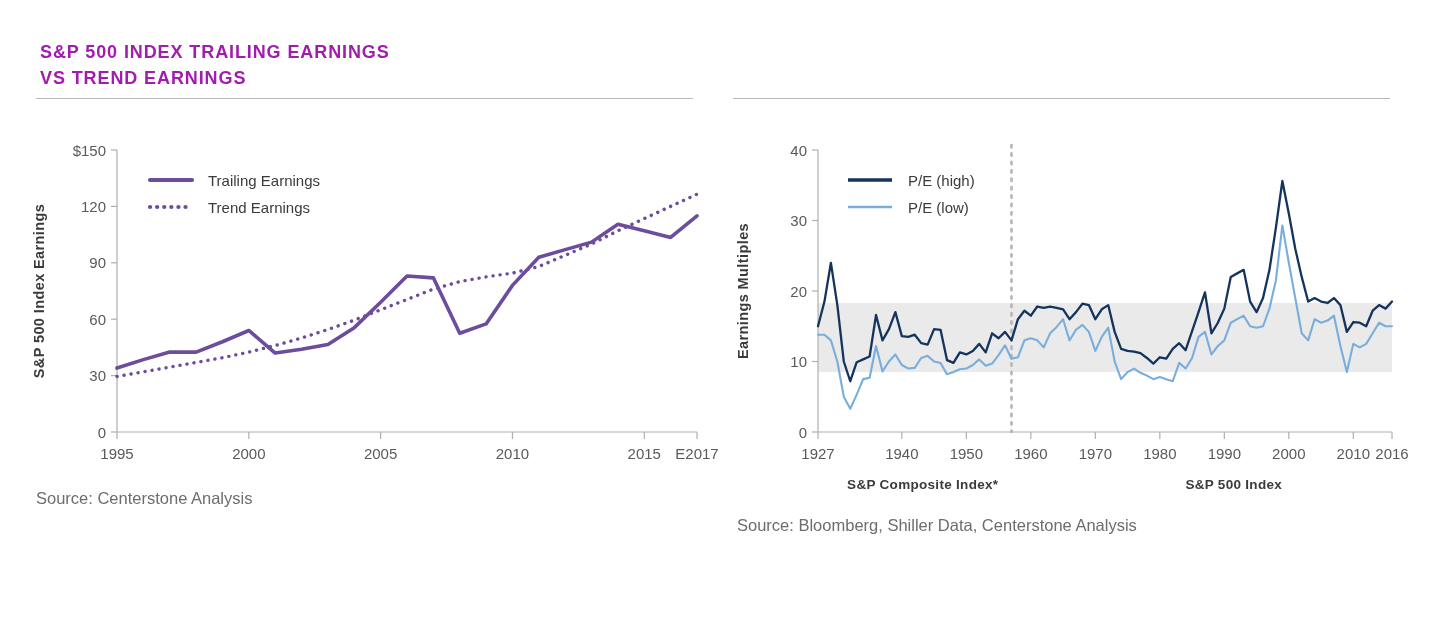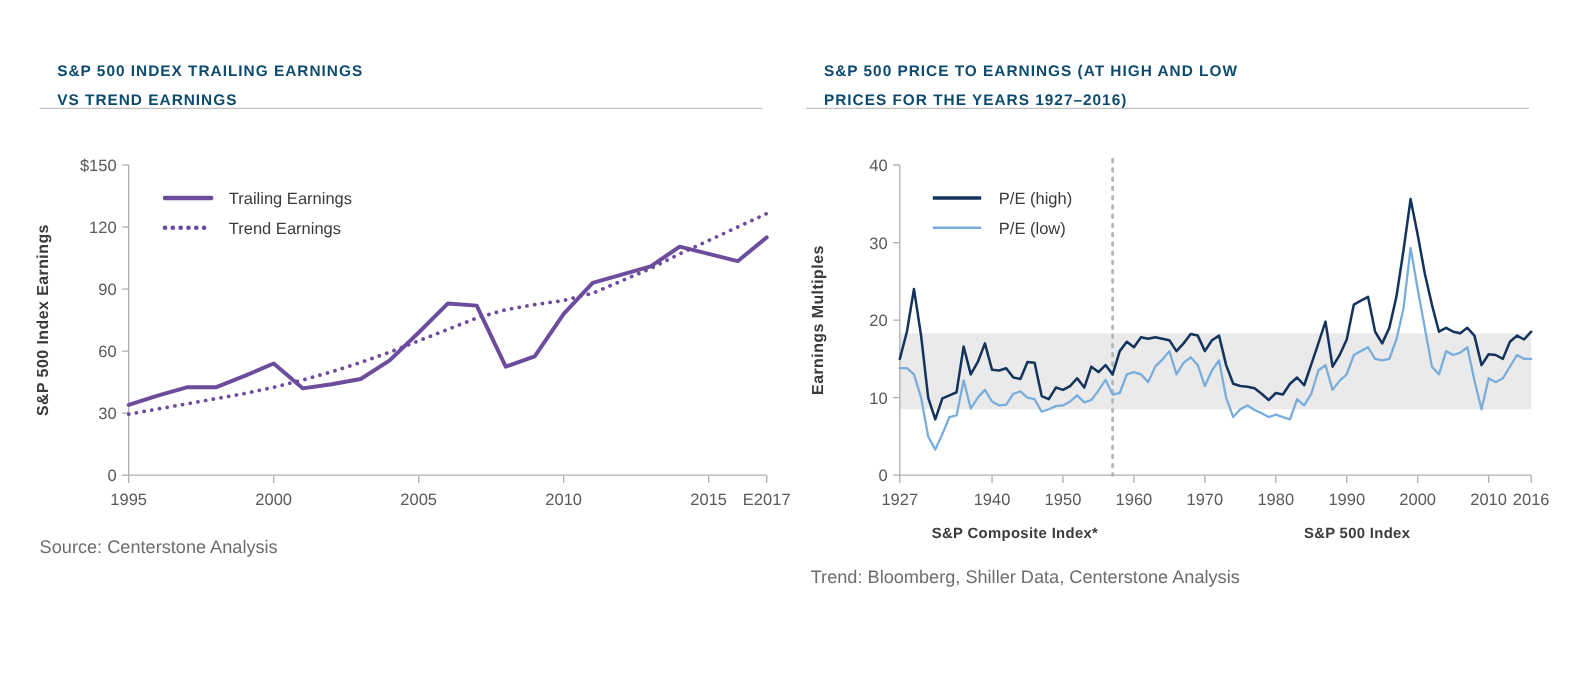--- a/index.html
+++ b/index.html
@@ -9,27 +9,27 @@
     overflow:hidden;position:relative;
   }
   .panel{position:absolute;top:0;height:617px;}
   .panel-left{left:0;width:722px;}
   .panel-right{left:722px;width:723px;}
 
   .chart-title{
     position:absolute;
     font-family:"Liberation Sans",sans-serif;
     font-weight:bold;
-    font-size:14px;
+    font-size:18px;
     letter-spacing:.9px;
     line-height:26px;
-    color:#0c4a6e;
+    color:#a21caf;
     text-transform:uppercase;
     white-space:pre-line;
-    margin:16px;
+    margin:4px;
   }
   .title-left{left:36px;top:35px;width:470px;}
   .title-right{left:733px;top:35px;width:600px;}
 
   .title-rule{position:absolute;height:1px;background:#b9b9b9;}
   .rule-left{left:36px;top:98px;width:657px;}
   .rule-right{left:733px;top:98px;width:657px;}
 
   .plot-svg{position:absolute;left:0;top:0;}
 
@@ -85,22 +85,20 @@
       <text x="208" y="185.5" class="legend-label">Trailing Earnings</text>
       <line x1="150" y1="207" x2="192" y2="207" stroke="#6C4C9C" stroke-width="4.2" stroke-linecap="round" stroke-dasharray="0.1 7"></line>
       <text x="208" y="212.5" class="legend-label">Trend Earnings</text>
     </svg>
   <div class="notes notes-left">
     <div>Source: Centerstone Analysis</div>
   </div>
 </div>
 
 <div class="panel panel-right">
-  <h2 class="chart-title title-right" style="left:11px;">S&amp;P 500 Price to Earnings (at high and low
-prices for the years 1927–2016)</h2>
   <div class="title-rule rule-right" style="left:11px;"></div>
   <svg class="plot-svg" id="right-svg" width="723" height="617">
       <rect x="96" y="302.985" width="574" height="69.08999999999997" fill="#EAEAEA"></rect>
       <line x1="289.48314606741576" y1="145" x2="289.48314606741576" y2="432" stroke="#B5B5B5" stroke-width="2.6" stroke-dasharray="2.4 6" stroke-linecap="round"></line>
       <line x1="96" y1="150" x2="96" y2="432" stroke="#AFAFAF" stroke-width="1.2"></line>
       <line x1="96" y1="432" x2="670" y2="432" stroke="#AFAFAF" stroke-width="1.2"></line>
       <line x1="90" y1="432" x2="96" y2="432" stroke="#AFAFAF" stroke-width="1.2"></line>
       <text x="85" y="437.5" class="tick-label" text-anchor="end">0</text>
       <line x1="90" y1="361.5" x2="96" y2="361.5" stroke="#AFAFAF" stroke-width="1.2"></line>
       <text x="85" y="367" class="tick-label" text-anchor="end">10</text>
@@ -133,14 +131,14 @@
       <text x="0" y="0" class="axis-title" text-anchor="middle" transform="translate(26,291) rotate(-90)">Earnings Multiples</text>
       <path d="M96.00 326.25 L102.45 301.57 L108.90 262.80 L115.35 305.10 L121.80 361.50 L128.25 381.24 L134.70 362.20 L141.15 359.38 L147.60 356.56 L154.04 314.97 L160.49 340.35 L166.94 329.07 L173.39 312.15 L179.84 336.12 L186.29 336.82 L192.74 334.71 L199.19 343.17 L205.64 344.58 L212.09 329.07 L218.54 329.77 L224.99 360.09 L231.44 362.91 L237.89 352.33 L244.34 354.45 L250.79 350.93 L257.24 343.88 L263.69 352.33 L270.13 333.30 L276.58 338.24 L283.03 331.89 L289.48 340.35 L295.93 319.20 L302.38 310.74 L308.83 315.68 L315.28 306.51 L321.73 307.92 L328.18 306.51 L334.63 307.92 L341.08 309.33 L347.53 319.20 L353.98 312.15 L360.43 303.69 L366.88 305.10 L373.33 319.20 L379.78 309.33 L386.22 305.10 L392.67 331.89 L399.12 348.81 L405.57 350.93 L412.02 351.63 L418.47 353.04 L424.92 357.98 L431.37 363.62 L437.82 357.27 L444.27 358.68 L450.72 348.81 L457.17 343.17 L463.62 350.22 L470.07 331.19 L476.52 312.15 L482.97 292.41 L489.42 333.30 L495.87 322.73 L502.31 308.63 L508.76 276.90 L515.21 273.38 L521.66 269.85 L528.11 301.57 L534.56 312.15 L541.01 298.05 L547.46 269.85 L553.91 227.55 L560.36 181.02 L566.81 213.45 L573.26 248.70 L579.71 276.90 L586.16 301.57 L592.61 298.05 L599.06 301.57 L605.51 302.99 L611.96 298.05 L618.40 305.10 L624.85 331.89 L631.30 322.02 L637.75 322.73 L644.20 326.25 L650.65 310.74 L657.10 305.10 L663.55 308.63 L670.00 301.57" fill="none" stroke="#14345E" stroke-width="2.3" stroke-linejoin="round" stroke-linecap="round"></path>
       <path d="M96.00 334.71 L102.45 334.71 L108.90 340.35 L115.35 361.50 L121.80 396.75 L128.25 408.74 L134.70 394.63 L141.15 379.13 L147.60 377.71 L154.04 345.99 L160.49 371.37 L166.94 361.50 L173.39 354.45 L179.84 365.02 L186.29 368.55 L192.74 367.85 L199.19 357.98 L205.64 355.86 L212.09 361.50 L218.54 362.91 L224.99 374.19 L231.44 372.07 L237.89 369.25 L244.34 368.55 L250.79 365.02 L257.24 359.38 L263.69 365.73 L270.13 363.62 L276.58 355.15 L283.03 345.28 L289.48 358.68 L295.93 357.27 L302.38 340.35 L308.83 338.24 L315.28 340.35 L321.73 347.40 L328.18 333.30 L334.63 326.95 L341.08 319.20 L347.53 340.35 L353.98 329.77 L360.43 324.84 L366.88 331.89 L373.33 350.93 L379.78 336.82 L386.22 327.66 L392.67 361.50 L399.12 379.13 L405.57 372.07 L412.02 368.55 L418.47 372.78 L424.92 375.60 L431.37 379.13 L437.82 377.01 L444.27 379.13 L450.72 381.24 L457.17 362.91 L463.62 368.55 L470.07 357.98 L476.52 336.82 L482.97 331.89 L489.42 354.45 L495.87 345.99 L502.31 340.35 L508.76 322.73 L515.21 319.20 L521.66 315.68 L528.11 326.25 L534.56 327.66 L541.01 326.25 L547.46 308.63 L553.91 280.43 L560.36 225.44 L566.81 262.80 L573.26 298.05 L579.71 333.30 L586.16 340.35 L592.61 319.20 L599.06 322.73 L605.51 320.61 L611.96 315.68 L618.40 345.99 L624.85 372.07 L631.30 343.88 L637.75 347.40 L644.20 343.88 L650.65 333.30 L657.10 322.73 L663.55 326.25 L670.00 326.25" fill="none" stroke="#79AEDC" stroke-width="2.1" stroke-linejoin="round" stroke-linecap="round"></path>
       <line x1="126" y1="180" x2="170" y2="180" stroke="#14345E" stroke-width="3.4" stroke-linecap="butt"></line>
       <text x="186" y="185.5" class="legend-label">P/E (high)</text>
       <line x1="126" y1="207" x2="170" y2="207" stroke="#79AEDC" stroke-width="2.4" stroke-linecap="butt"></line>
       <text x="186" y="212.5" class="legend-label">P/E (low)</text>
       <text x="200.74157303370788" y="489" class="seg-label" text-anchor="middle">S&amp;P Composite Index*</text>
       <text x="511.7415730337079" y="489" class="seg-label" text-anchor="middle">S&amp;P 500 Index</text>
     </svg>
-  <div class="notes notes-right" style="left:15px;">Trend: Bloomberg, Shiller Data, Centerstone Analysis</div>
+  <div class="notes notes-right" style="left:15px;">Source: Bloomberg, Shiller Data, Centerstone Analysis</div>
 </div>
 
 </body></html>

